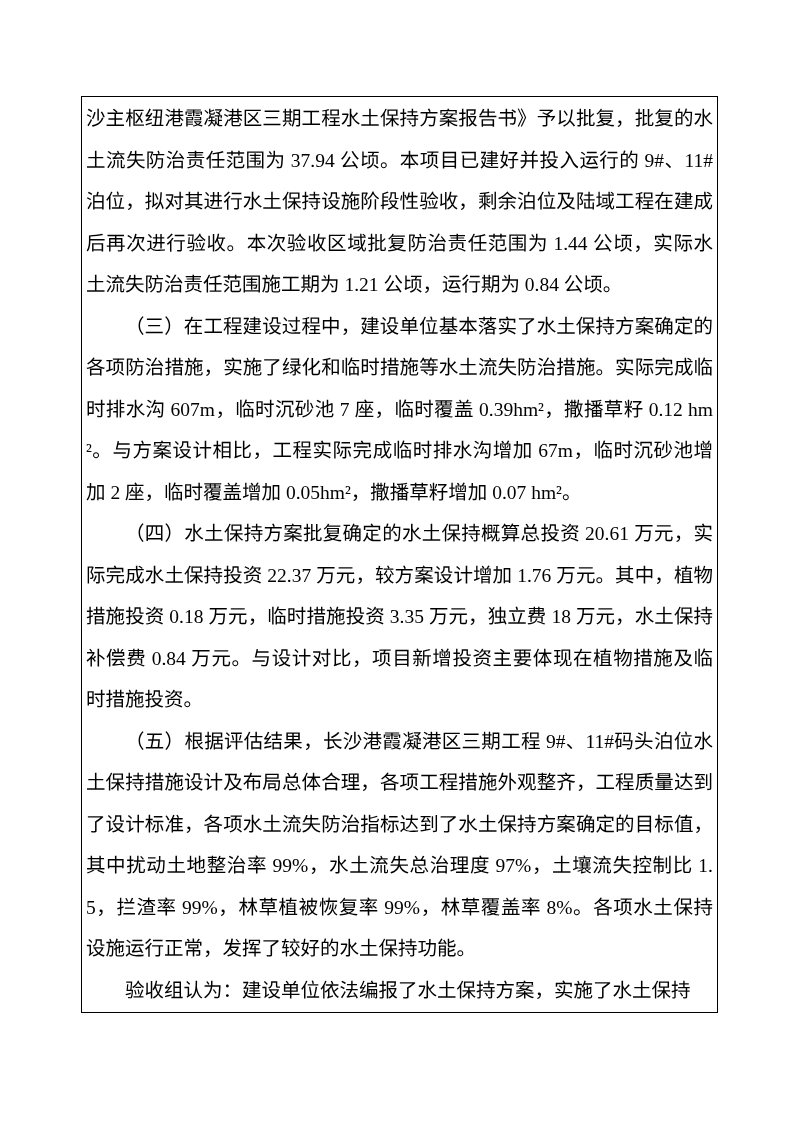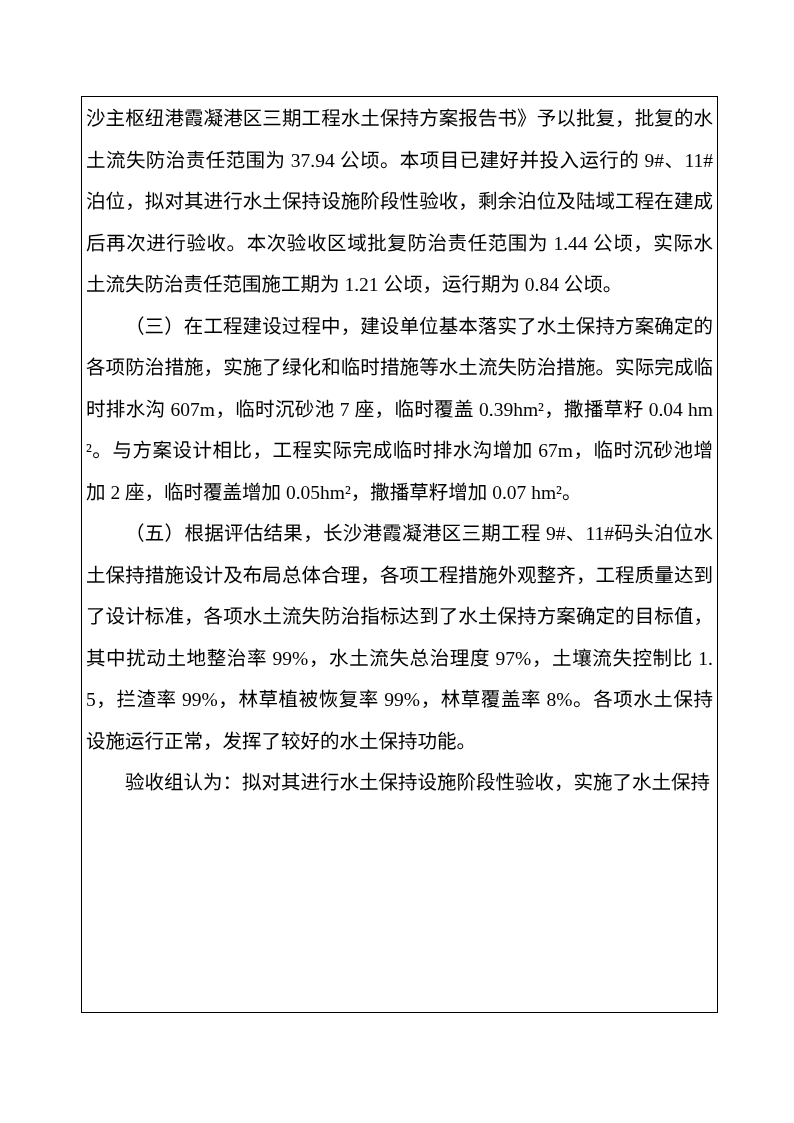--- a/index.html
+++ b/index.html
@@ -39,17 +39,18 @@
     .doc-text p.indent {
       text-indent: 2em;
     }
   </style>
 </head>
 <body>
 
 <div class="page">
   <div class="content-box doc-text">
     <p>沙主枢纽港霞凝港区三期工程水土保持方案报告书》予以批复，批复的水土流失防治责任范围为 37.94 公顷。本项目已建好并投入运行的 9#、11#泊位，拟对其进行水土保持设施阶段性验收，剩余泊位及陆域工程在建成后再次进行验收。本次验收区域批复防治责任范围为 1.44 公顷，实际水土流失防治责任范围施工期为 1.21 公顷，运行期为 0.84 公顷。</p>
-    <p class="indent">（三）在工程建设过程中，建设单位基本落实了水土保持方案确定的各项防治措施，实施了绿化和临时措施等水土流失防治措施。实际完成临时排水沟 607m，临时沉砂池 7 座，临时覆盖 0.39hm²，撒播草籽 0.04 hm²。与方案设计相比，工程实际完成临时排水沟增加 67m，临时沉砂池增加 2 座，临时覆盖增加 0.05hm²，撒播草籽增加 0.07 hm²。</p>
+    <p class="indent">（三）在工程建设过程中，建设单位基本落实了水土保持方案确定的各项防治措施，实施了绿化和临时措施等水土流失防治措施。实际完成临时排水沟 607m，临时沉砂池 7 座，临时覆盖 0.39hm²，撒播草籽 0.12 hm²。与方案设计相比，工程实际完成临时排水沟增加 67m，临时沉砂池增加 2 座，临时覆盖增加 0.05hm²，撒播草籽增加 0.07 hm²。</p>
+    <p class="indent">（四）水土保持方案批复确定的水土保持概算总投资 20.61 万元，实际完成水土保持投资 22.37 万元，较方案设计增加 1.76 万元。其中，植物措施投资 0.18 万元，临时措施投资 3.35 万元，独立费 18 万元，水土保持补偿费 0.84 万元。与设计对比，项目新增投资主要体现在植物措施及临时措施投资。</p>
     <p class="indent">（五）根据评估结果，长沙港霞凝港区三期工程 9#、11#码头泊位水土保持措施设计及布局总体合理，各项工程措施外观整齐，工程质量达到了设计标准，各项水土流失防治指标达到了水土保持方案确定的目标值，其中扰动土地整治率 99%，水土流失总治理度 97%，土壤流失控制比 1.5，拦渣率 99%，林草植被恢复率 99%，林草覆盖率 8%。各项水土保持设施运行正常，发挥了较好的水土保持功能。</p>
-    <p class="indent">验收组认为：拟对其进行水土保持设施阶段性验收，实施了水土保持</p>
+    <p class="indent">验收组认为：建设单位依法编报了水土保持方案，实施了水土保持</p>
   </div>
 </div>
 
 </body></html>

